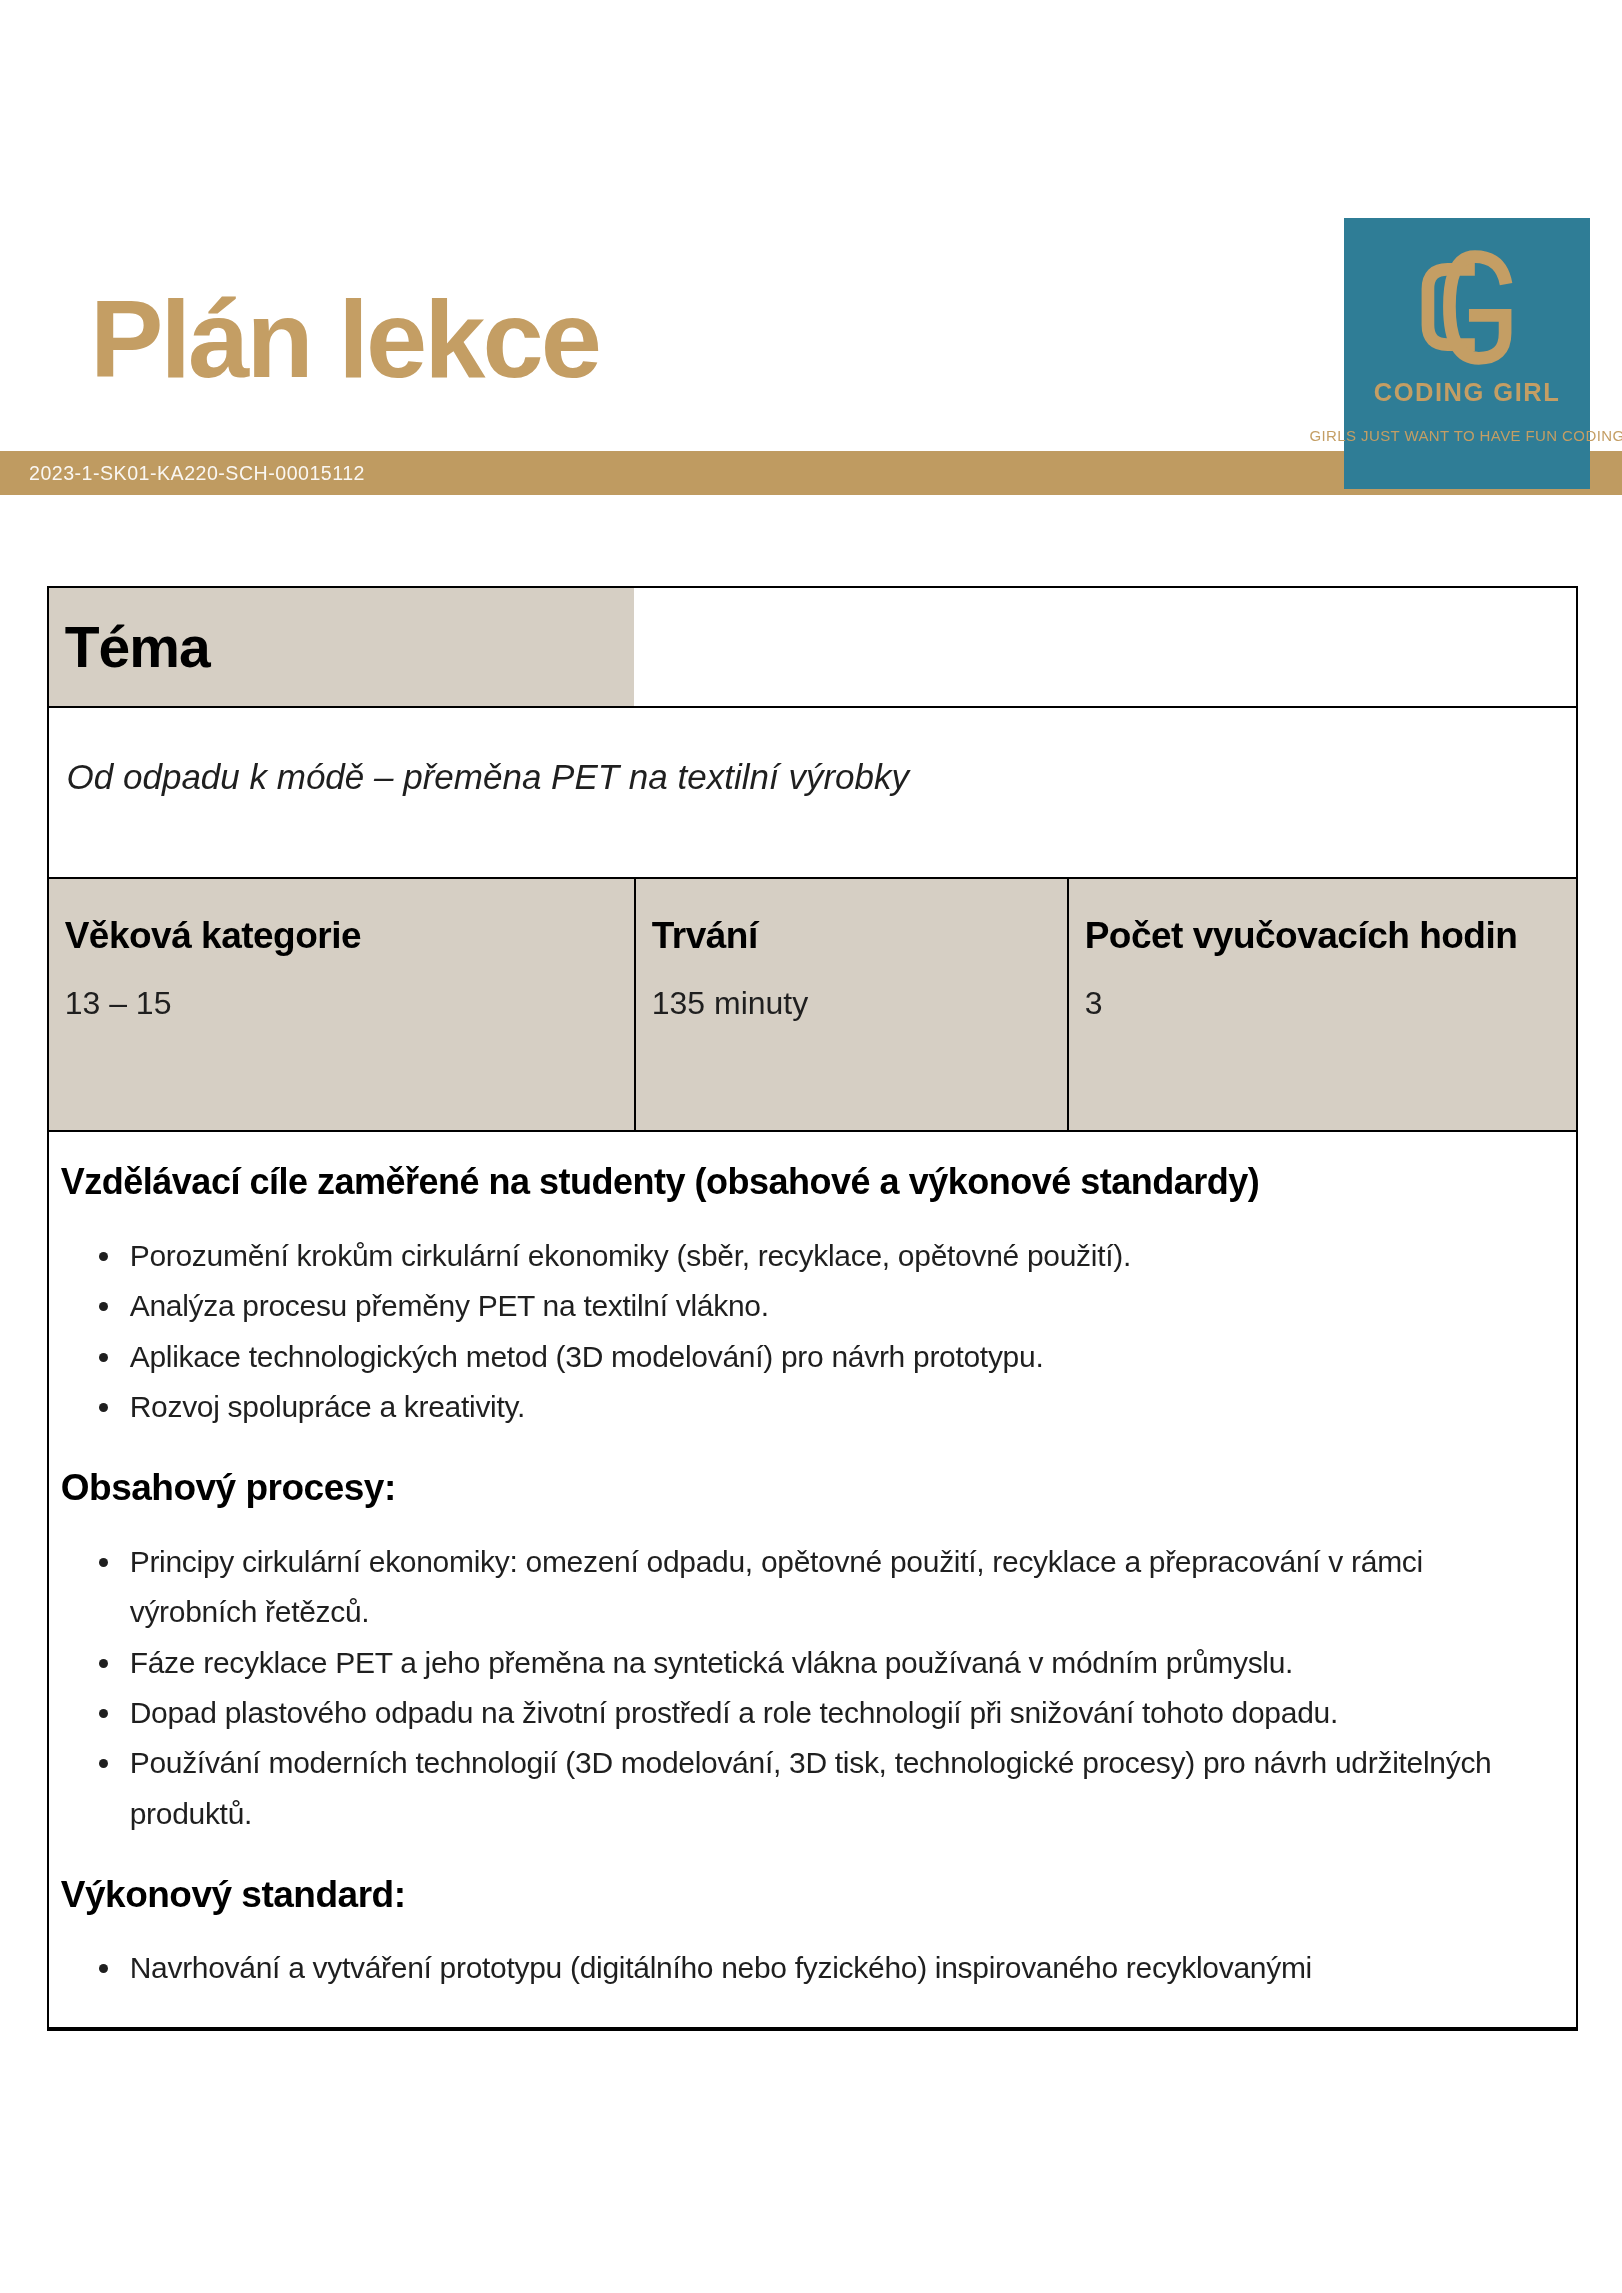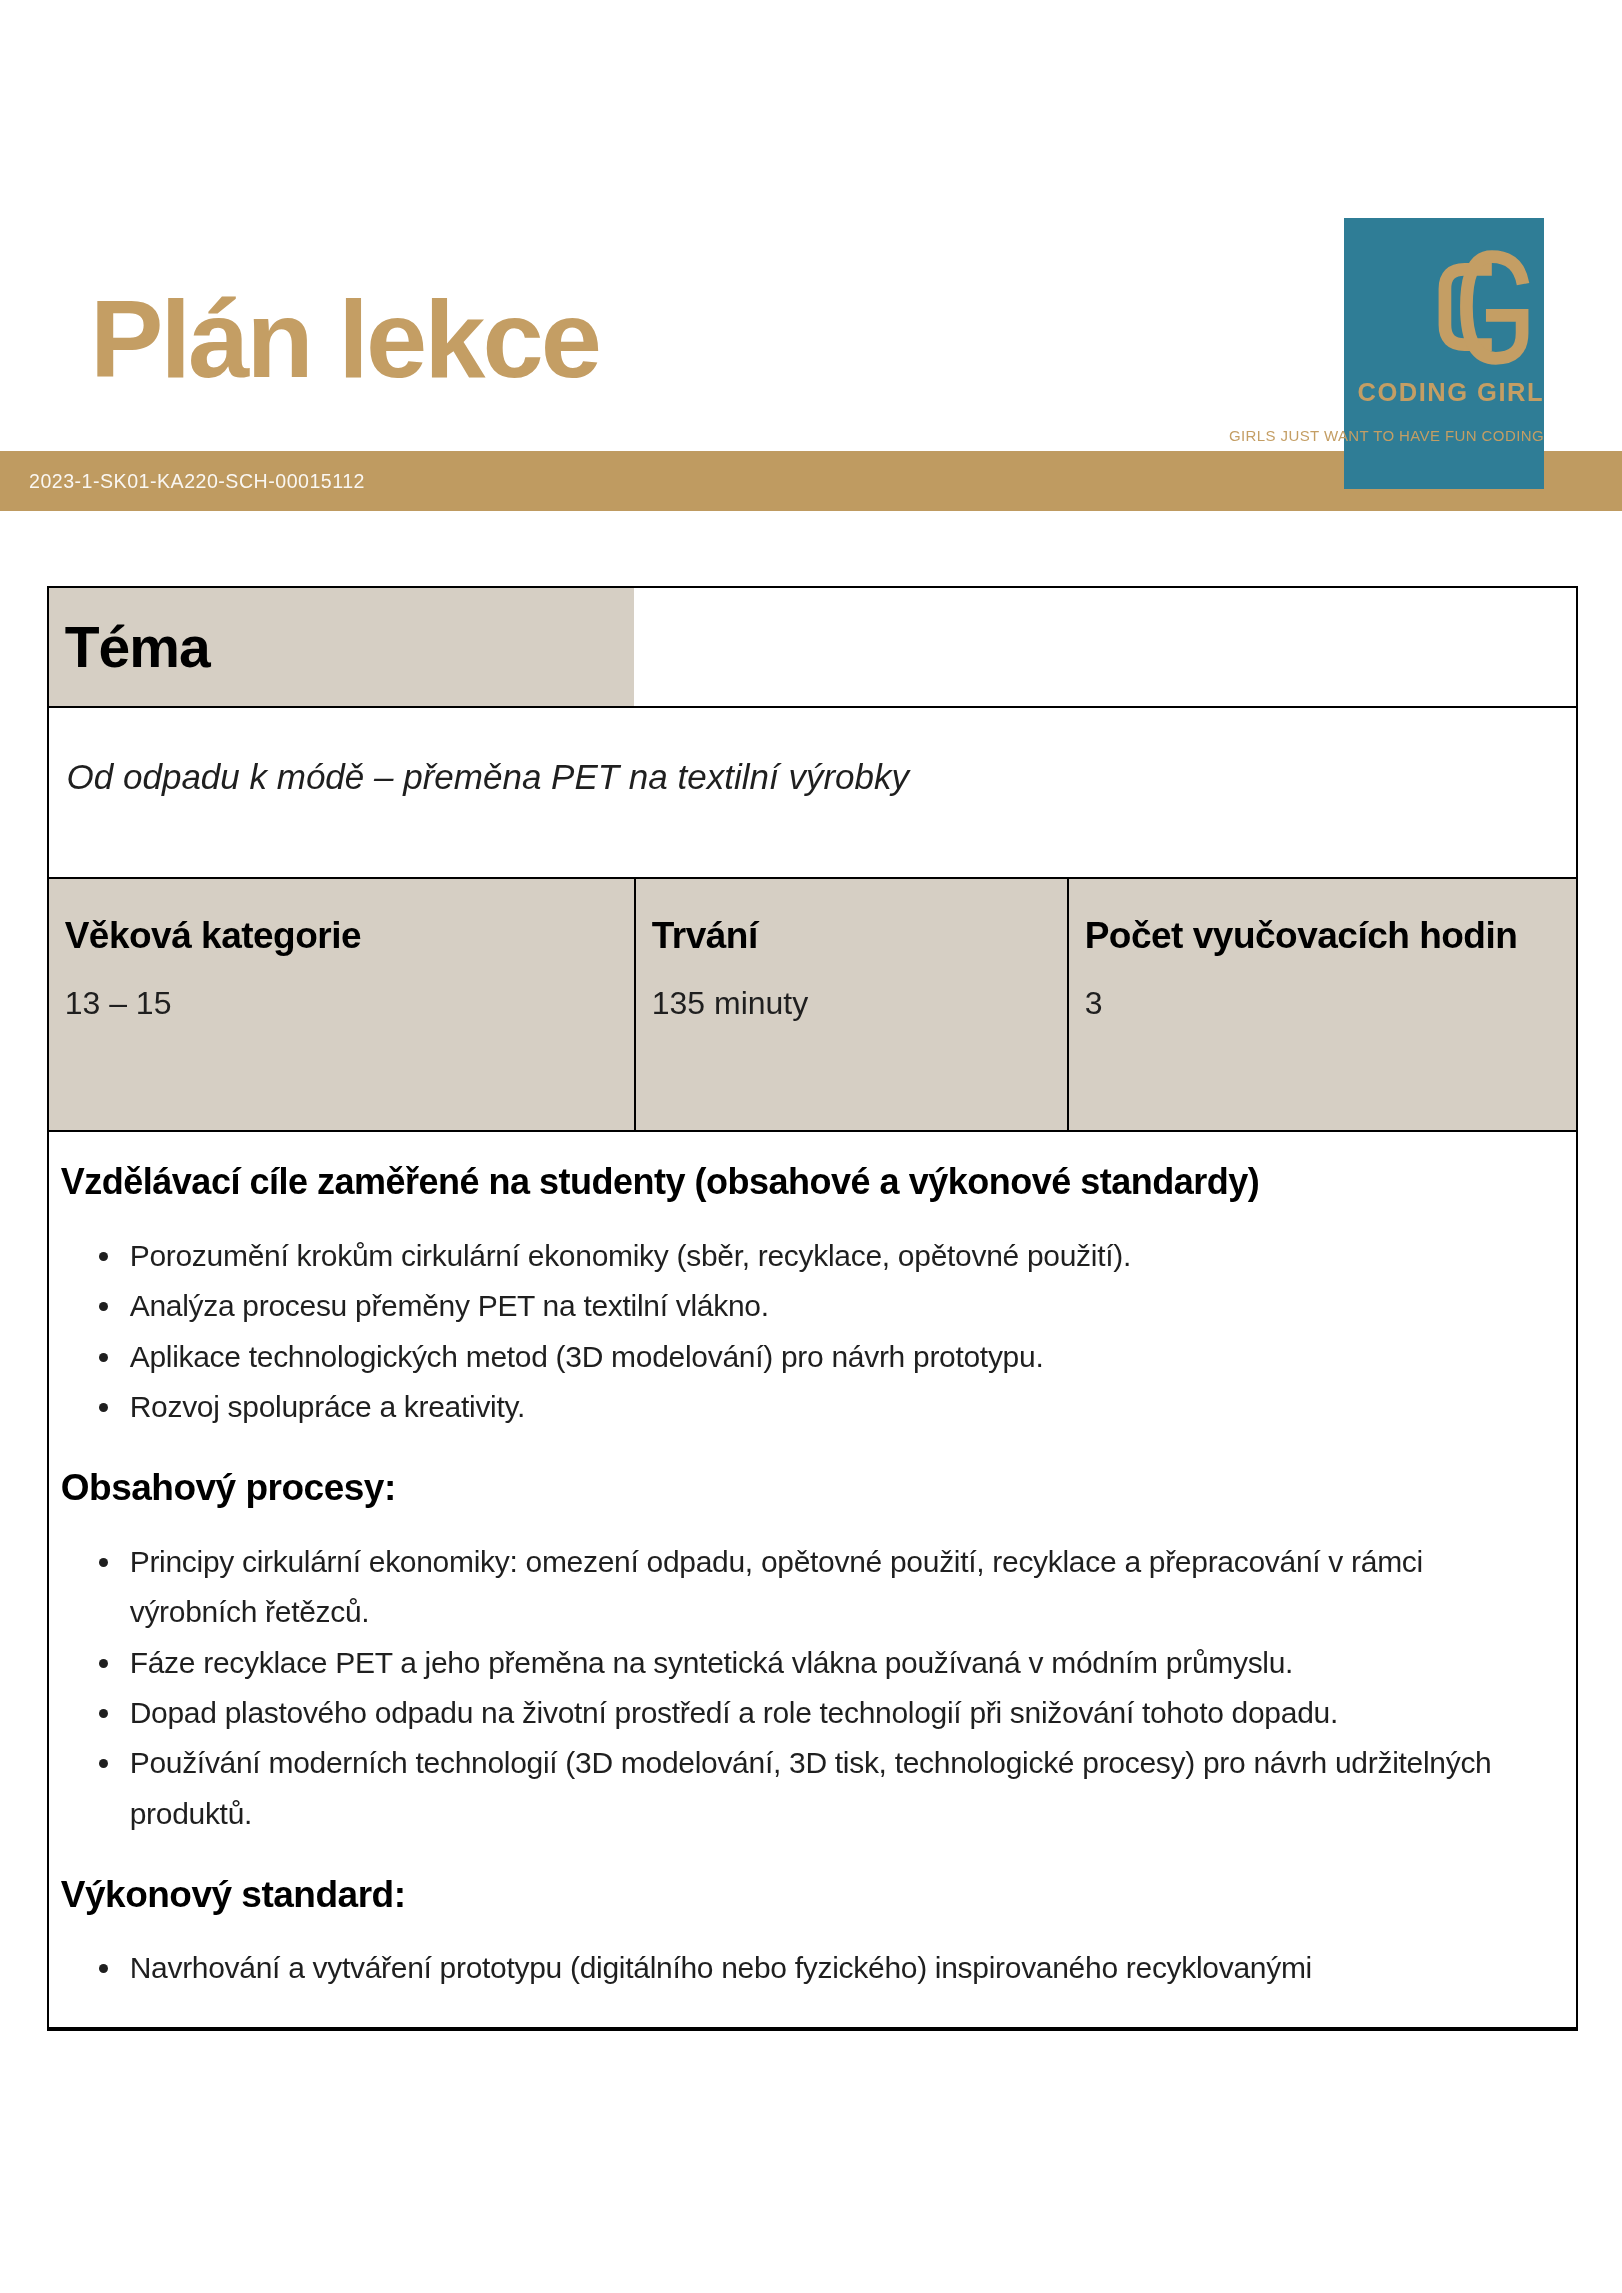--- a/index.html
+++ b/index.html
@@ -11,31 +11,31 @@
     color:#1b1b1b;
     overflow:hidden;
   }
   
   .doc-title{
     position:absolute;left:90px;top:284px;
     font-size:110px;font-weight:bold;line-height:1;
     letter-spacing:-2.9px;color:#C49E64;
   }
   .code-bar{
-    position:absolute;left:0;top:451px;width:100%;height:60px;
+    position:absolute;left:0;top:451px;width:100%;height:44px;
     background:#BF9B61;display:flex;align-items:center;z-index:1;
   }
   .code-text{
     margin-left:29px;font-size:19.6px;letter-spacing:0.5px;
     color:rgba(255,255,255,.92);
   }
   .logo-box{
-    position:absolute;left:1344px;top:218px;width:200px;height:271px;
+    position:absolute;left:1344px;top:218px;width:246px;height:271px;
     background:#2F7D96;z-index:2;
-    display:flex;flex-direction:column;align-items:flex-end;
+    display:flex;flex-direction:column;align-items:center;
   }
   .logo-box svg{margin-top:27.4px;}
   .logo-name{
     color:#C49E64;font-size:25.5px;font-weight:bold;
     letter-spacing:1.5px;margin-top:7.8px;white-space:nowrap;
   }
   .logo-tagline{
     color:#C49E64;font-size:15px;letter-spacing:0.4px;
     margin-top:20px;white-space:nowrap;
   }

